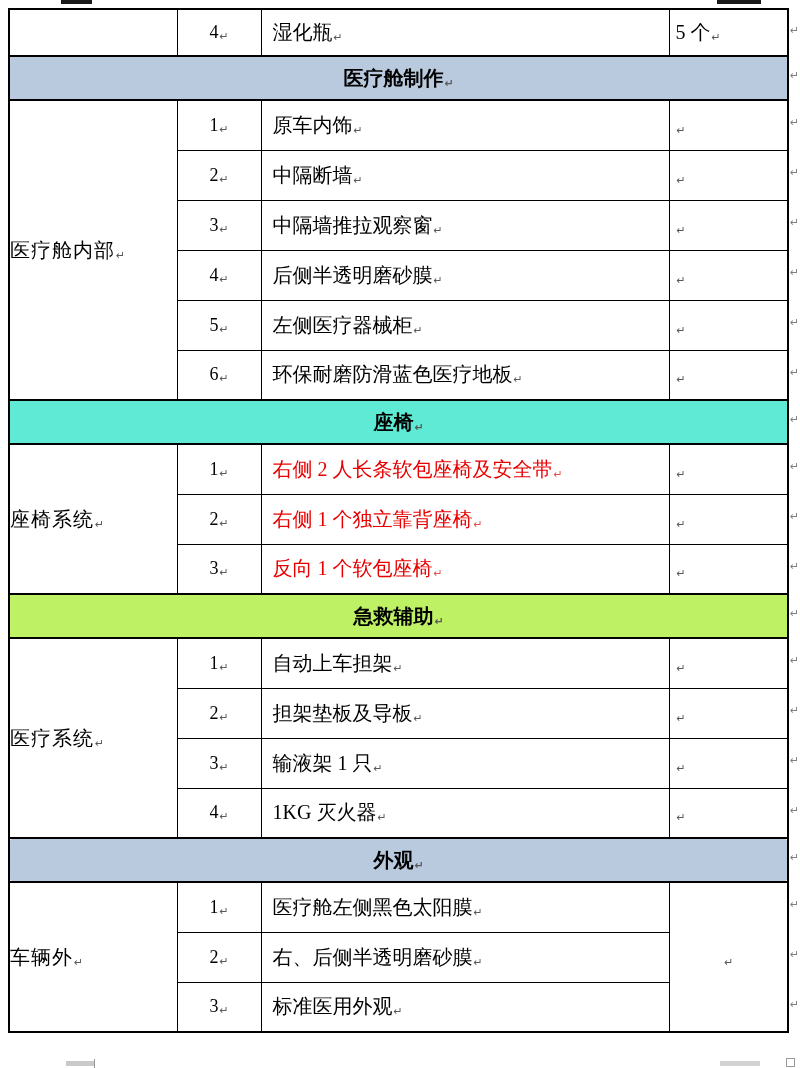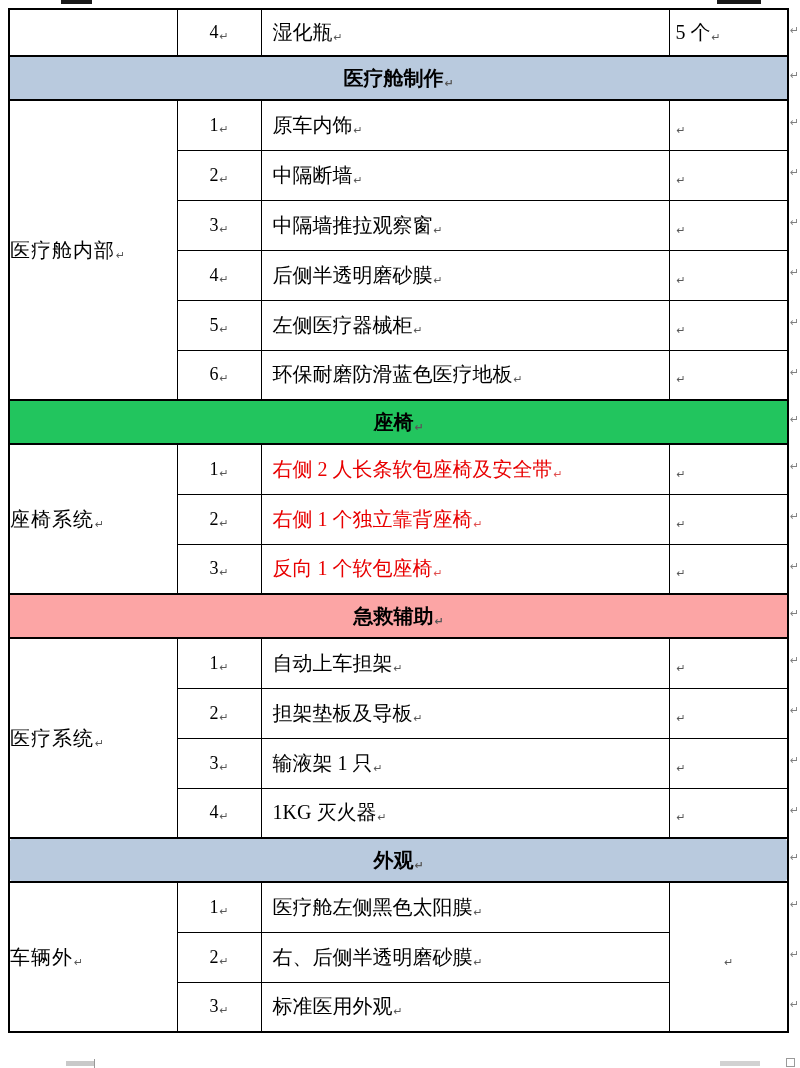--- a/index.html
+++ b/index.html
@@ -87,40 +87,40 @@
         <td class="num"><span>5</span><span class="mark">↵</span></td>
         <td class="item"><span>左侧医疗器械柜</span><span class="mark">↵</span></td>
         <td class="qty"><span class="mark">↵</span></td>
       </tr>
       <tr class="item-row">
         <td class="num"><span>6</span><span class="mark">↵</span></td>
         <td class="item"><span>环保耐磨防滑蓝色医疗地板</span><span class="mark">↵</span></td>
         <td class="qty"><span class="mark">↵</span></td>
       </tr>
       <tr class="band-row">
-        <td class="band" colspan="4" style="background: #22c55e; margin-top: 43px;"><span>座椅</span><span class="mark">↵</span></td>
+        <td class="band" colspan="4" style="background: #5eead4; margin-top: 43px;"><span>座椅</span><span class="mark">↵</span></td>
       </tr>
       <tr class="item-row">
         <td class="group" rowspan="3"><span>座椅系统</span><span class="mark">↵</span></td>
         <td class="num"><span>1</span><span class="mark">↵</span></td>
         <td class="item"><span class="red-text">右侧 2 人长条软包座椅及安全带</span><span class="mark red-mark">↵</span></td>
         <td class="qty"><span class="mark">↵</span></td>
       </tr>
       <tr class="item-row">
         <td class="num"><span>2</span><span class="mark">↵</span></td>
         <td class="item"><span class="red-text">右侧 1 个独立靠背座椅</span><span class="mark red-mark">↵</span></td>
         <td class="qty"><span class="mark">↵</span></td>
       </tr>
       <tr class="item-row">
         <td class="num"><span>3</span><span class="mark">↵</span></td>
         <td class="item"><span class="red-text">反向 1 个软包座椅</span><span class="mark red-mark">↵</span></td>
         <td class="qty"><span class="mark">↵</span></td>
       </tr>
       <tr class="band-row">
-        <td class="band" colspan="4" style="background: #fca5a5;"><span>急救辅助</span><span class="mark">↵</span></td>
+        <td class="band" colspan="4" style="background: #bef264;"><span>急救辅助</span><span class="mark">↵</span></td>
       </tr>
       <tr class="item-row">
         <td class="group" rowspan="4"><span>医疗系统</span><span class="mark">↵</span></td>
         <td class="num"><span>1</span><span class="mark">↵</span></td>
         <td class="item"><span>自动上车担架</span><span class="mark">↵</span></td>
         <td class="qty"><span class="mark">↵</span></td>
       </tr>
       <tr class="item-row">
         <td class="num"><span>2</span><span class="mark">↵</span></td>
         <td class="item"><span>担架垫板及导板</span><span class="mark">↵</span></td>

